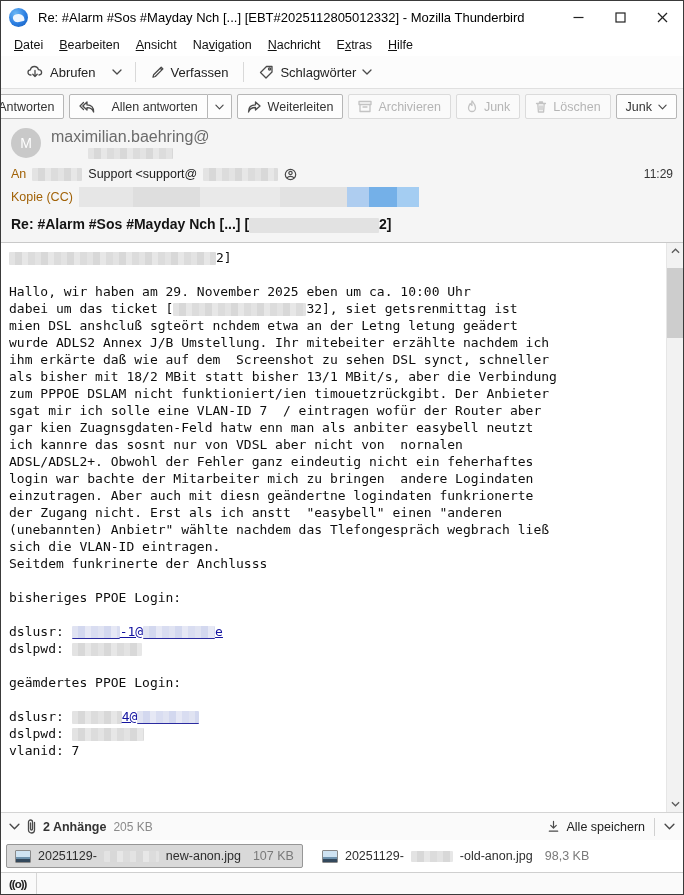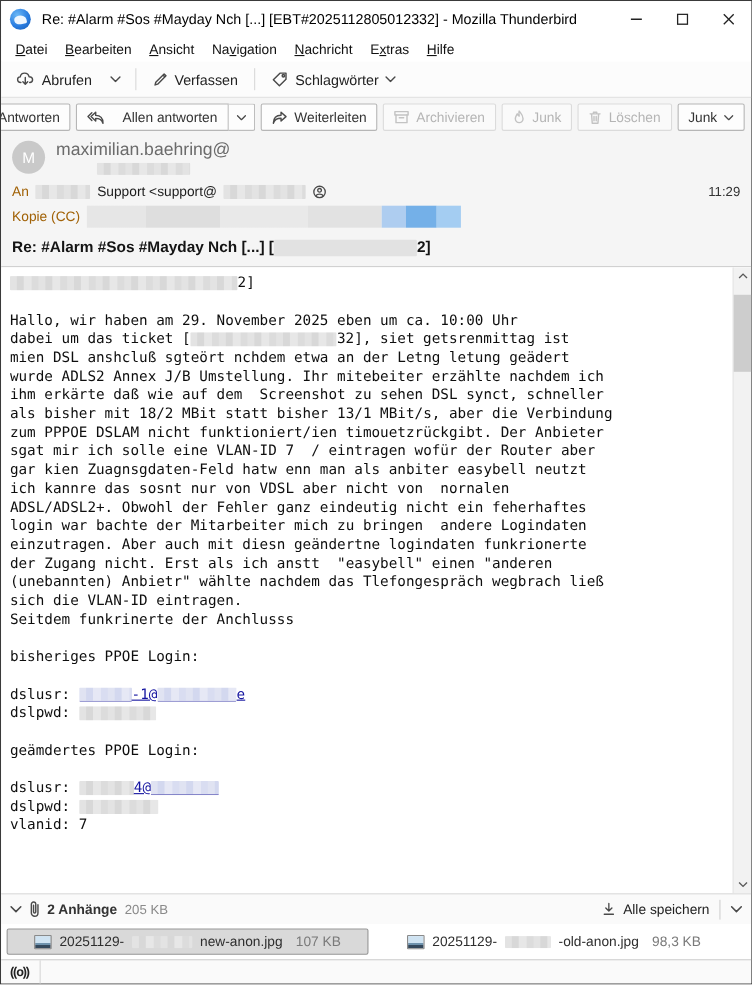--- a/index.html
+++ b/index.html
@@ -17,21 +17,21 @@
   .tb-logo::after { content:""; position:absolute; left:4px; top:6px; width:11px; height:8px;
     background:#eef6ff; border-radius:70% 100% 20% 80%; transform:rotate(-12deg); }
   .tb-title { font-size:13px; color:#000; flex:1 1 auto; white-space:nowrap; overflow:hidden; }
   .win-btn { width:42px; height:31px; display:flex; align-items:center; justify-content:center; flex:0 0 auto; }
   .win-btn svg { stroke:#222; stroke-width:1.2; fill:none; }
   
   .menubar { height:23px; display:flex; align-items:center; padding-left:6px; gap:2px; background:#fff; flex:0 0 auto; }
   .menu-item { font-size:12.5px; color:#111; padding:2px 7px; white-space:nowrap; }
   .menu-item u { text-decoration:underline; }
   
-  .toolbar { height:33px; display:flex; align-items:center; padding:0 6px; gap:2px;
+  .toolbar { height:33px; display:flex; align-items:center; padding:0 18px; gap:2px;
     background:#fcfcfc; border-bottom:1px solid #e0e0e0; flex:0 0 auto; }
   .tool-btn { display:flex; align-items:center; gap:6px; padding:4px 8px; font-size:13px; color:#222; border-radius:2px; }
   .tool-chev { padding:4px 6px; display:flex; align-items:center; }
   .tool-sep { width:1px; height:20px; background:#d9d9d9; margin:0 5px; }
   .icon svg { stroke:#4a4a4a; fill:none; stroke-width:1.3; stroke-linecap:round; stroke-linejoin:round; display:block; }
   
   .msg-header { background:#f5f5f5; border-bottom:1px solid #c9c9c9; flex:0 0 auto; padding-bottom:2px; }
   .actions { display:flex; align-items:flex-end; justify-content:flex-end; gap:5px; padding:5px 6px 4px; }
   .act-btn { height:25px; display:flex; align-items:center; gap:6px; padding:0 9px;
     background:#fdfdfd; border:1px solid #b6b6b6; border-radius:2px; font-size:12.5px; color:#333; white-space:nowrap; }
@@ -78,21 +78,21 @@
   .sb-track { flex:1 1 auto; width:100%; position:relative; }
   .sb-thumb { position:absolute; top:8px; left:0; width:17px; height:70px; background:#cdcdcd; }
   
   .attach-bar { height:28px; display:flex; align-items:center; gap:7px; padding:0 8px;
     background:#fafafa; border-top:1px solid #d4d4d4; flex:0 0 auto; font-size:12.5px; }
   .attach-count { font-weight:bold; color:#333; }
   .attach-size { color:#8a8a8a; font-size:12px; }
   .attach-save { margin-left:auto; display:flex; align-items:center; gap:6px; color:#222; }
   .attach-sep { width:1px; height:18px; background:#d0d0d0; margin:0 2px; }
   .attach-row { height:32px; display:flex; align-items:center; gap:10px; padding:0 5px; background:#fff; flex:0 0 auto; }
-  .attach-chip { display:flex; align-items:center; gap:7px; padding:4px 24px; font-size:12.5px; color:#2e2e2e; border:1px solid transparent; }
+  .attach-chip { display:flex; align-items:center; gap:7px; padding:4px 8px; font-size:12.5px; color:#2e2e2e; border:1px solid transparent; }
   .attach-chip.selected { background:#d9d9d9; border:1px solid #979797; border-radius:2px; }
   .attach-thumb { width:16px; height:13px; border:1px solid #8a8a8a; border-radius:1px;
     background:linear-gradient(180deg,#cfe3f2 0 55%,#6e92ad 55% 70%,#33485c 70% 100%); flex:0 0 auto; }
   .attach-chip .rd { height:11px; }
   .chip-size { color:#7a7a7a; margin-left:5px; }
   
   .statusbar { height:22px; display:flex; align-items:center; background:#fafafa; border-top:1px solid #cfcfcf; flex:0 0 auto; }
   .status-icon { font-size:11.5px; color:#222; padding:0 10px 0 8px; font-weight:bold; letter-spacing:-1px; }
   .status-sep { width:1px; height:22px; background:#d6d6d6; }
 </style>

